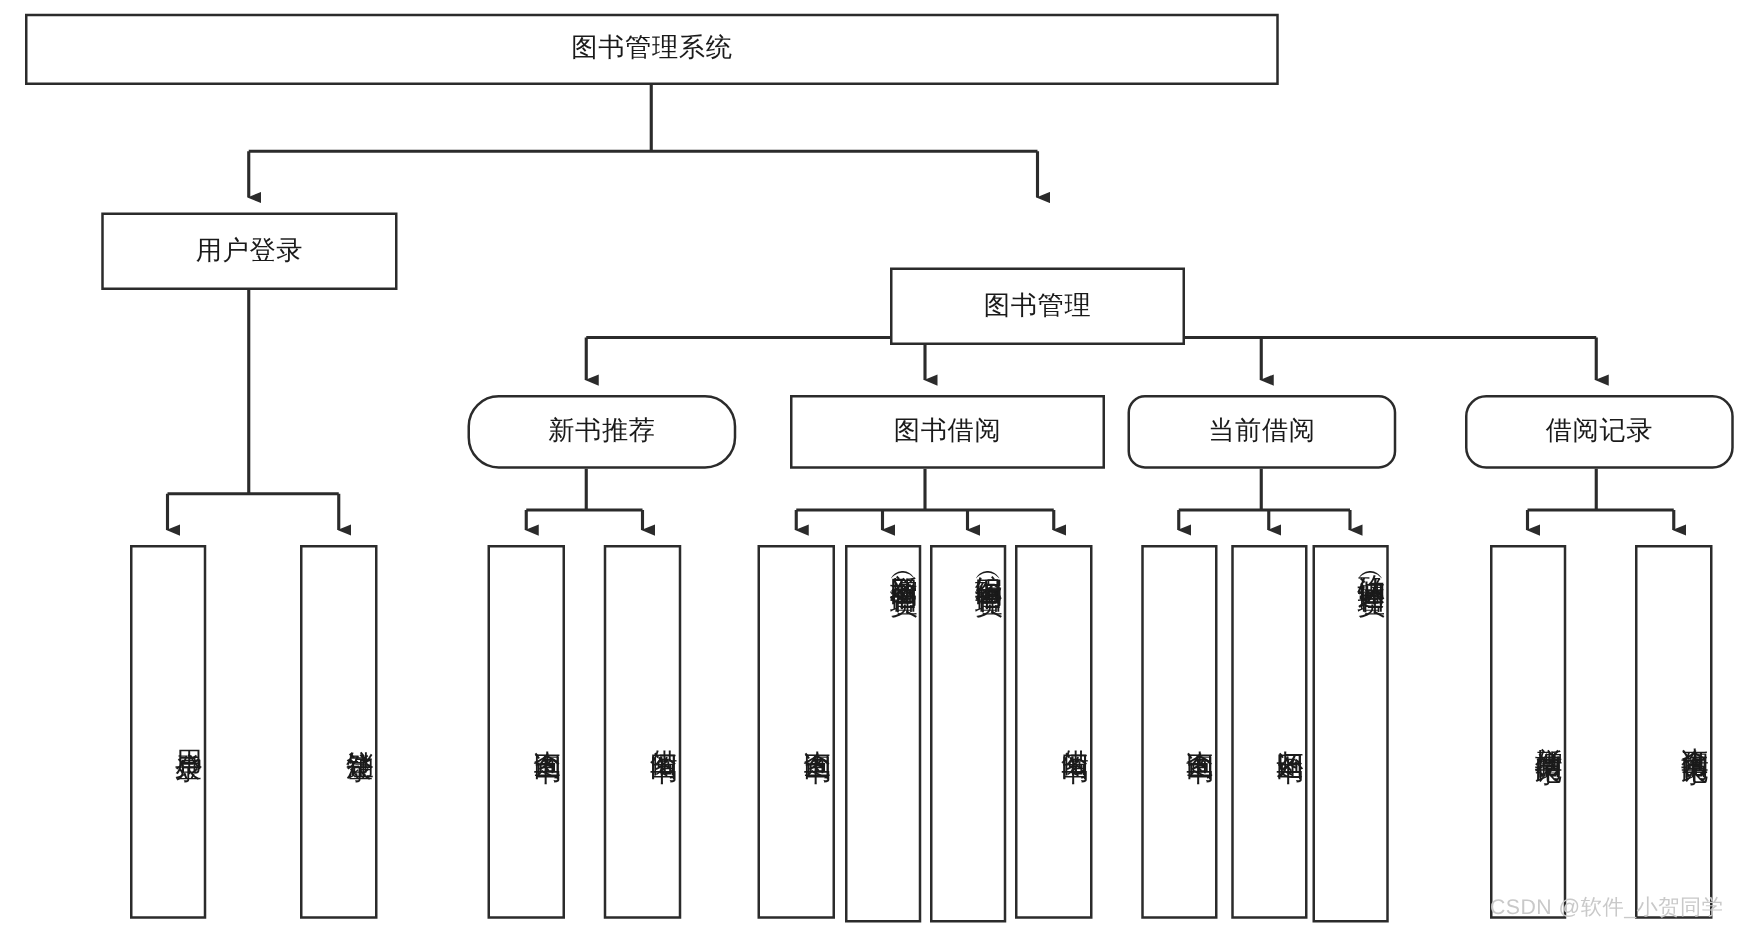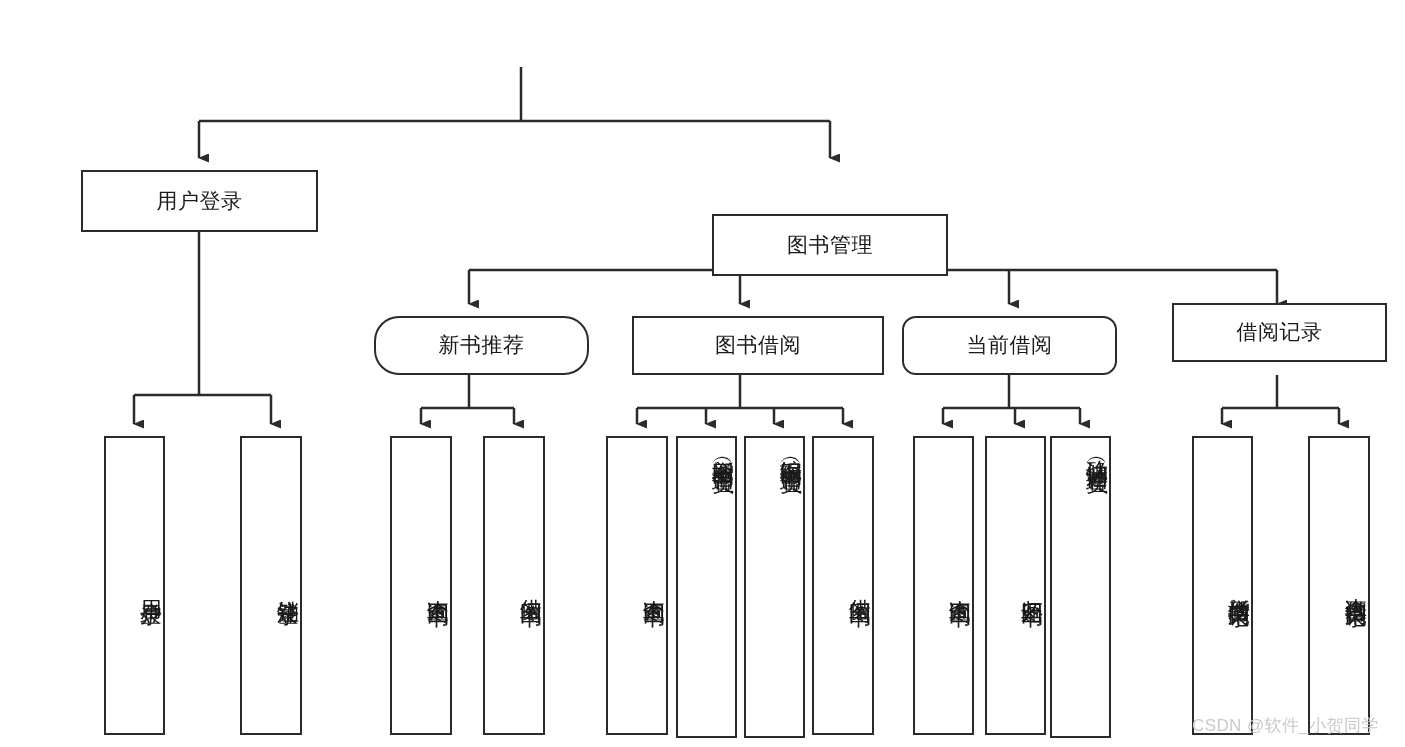--- a/index.html
+++ b/index.html
@@ -126,38 +126,41 @@
       <path d="M1015,408 L1015,424" marker-end="url(#arrowhead)"></path>
       <path d="M1080,408 L1080,424" marker-end="url(#arrowhead)"></path>
 
       <path d="M1277,375 L1277,408"></path>
       <path d="M1222,408 L1339,408"></path>
       <path d="M1222,408 L1222,424" marker-end="url(#arrowhead)"></path>
       <path d="M1339,408 L1339,424" marker-end="url(#arrowhead)"></path>
     </g>
   </svg>
 
+  <div class="node root horizontal" style="left:20px; top:11px; width:1003px; height:57px;">
+    <span class="node-label">图书管理系统</span>
+  </div>
 
   <div class="node horizontal" style="left:81px; top:170px; width:237px; height:62px;">
     <span class="node-label">用户登录</span>
   </div>
   <div class="node horizontal" style="left:712px; top:170px; width:236px; height:62px;margin-top:44px;">
     <span class="node-label">图书管理</span>
   </div>
 
   <div class="node horizontal" style="left:374px; top:316px; width:215px; height:59px;border-radius:25px;">
     <span class="node-label">新书推荐</span>
   </div>
   <div class="node horizontal" style="left:632px; top:316px; width:252px; height:59px;">
     <span class="node-label">图书借阅</span>
   </div>
   <div class="node horizontal" style="left:902px; top:316px; width:215px; height:59px;border-radius:14px;">
     <span class="node-label">当前借阅</span>
   </div>
-  <div class="node horizontal" style="left:1172px; top:303px; width:215px; height:59px;">
+  <div class="node horizontal" style="left:1172px; top:316px; width:215px; height:59px;border-radius:17px;">
     <span class="node-label">借阅记录</span>
   </div>
 
   <div class="node vertical center-vert" style="left:104px; top:436px; width:61px; height:299px;">
     <span class="node-label">用户登录</span>
   </div>
   <div class="node vertical center-vert" style="left:240px; top:436px; width:62px; height:299px;">
     <span class="node-label">注销登录</span>
   </div>
 

